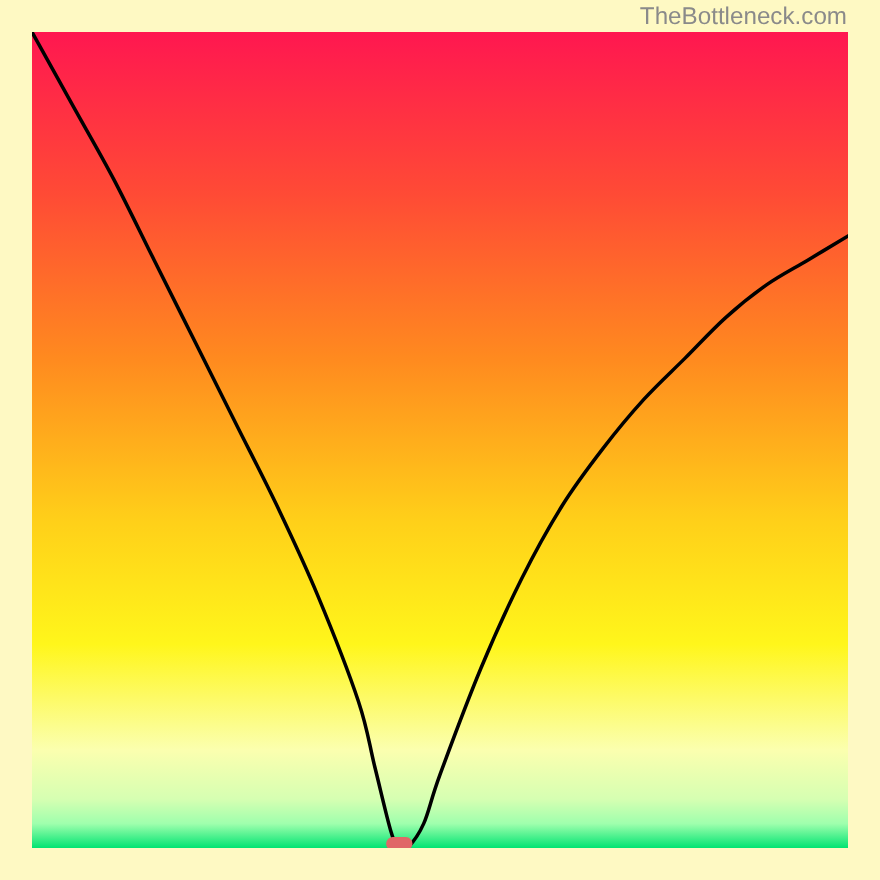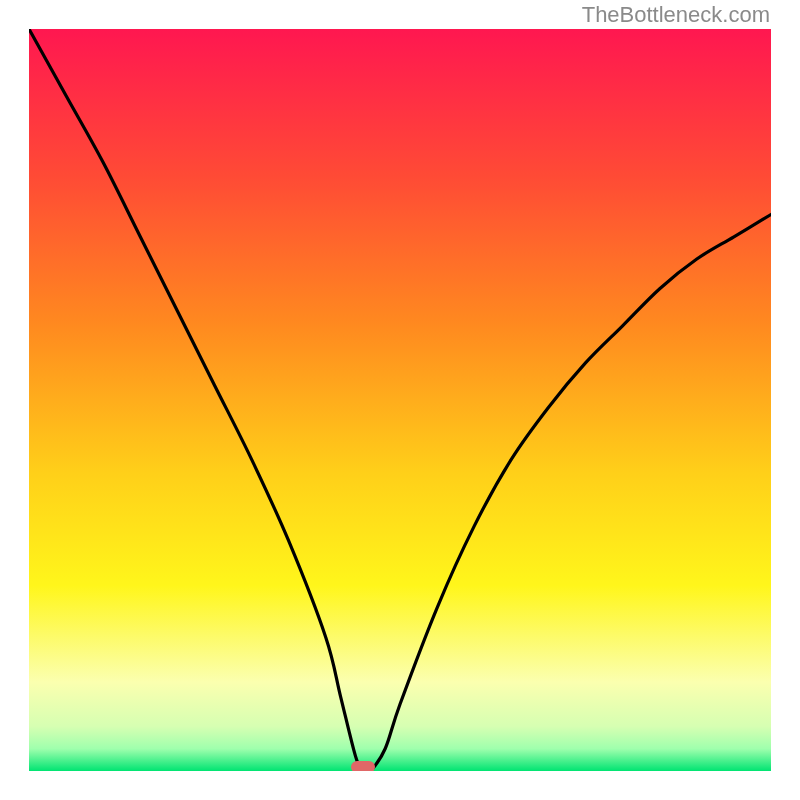--- a/index.html
+++ b/index.html
@@ -6,21 +6,21 @@
     margin: 0;
     padding: 0;
     width: 800px;
     height: 800px;
     background: #000;
     overflow: hidden;
   }
   .frame {
     position: absolute;
     inset: 0;
-    background: #ffffff;
+    background: #fef9c3;
   }
   .plot-area {
     position: absolute;
     left: 29px;
     top: 29px;
     width: 742px;
     height: 742px;
     overflow: hidden;
   }
   .gradient-bg {

